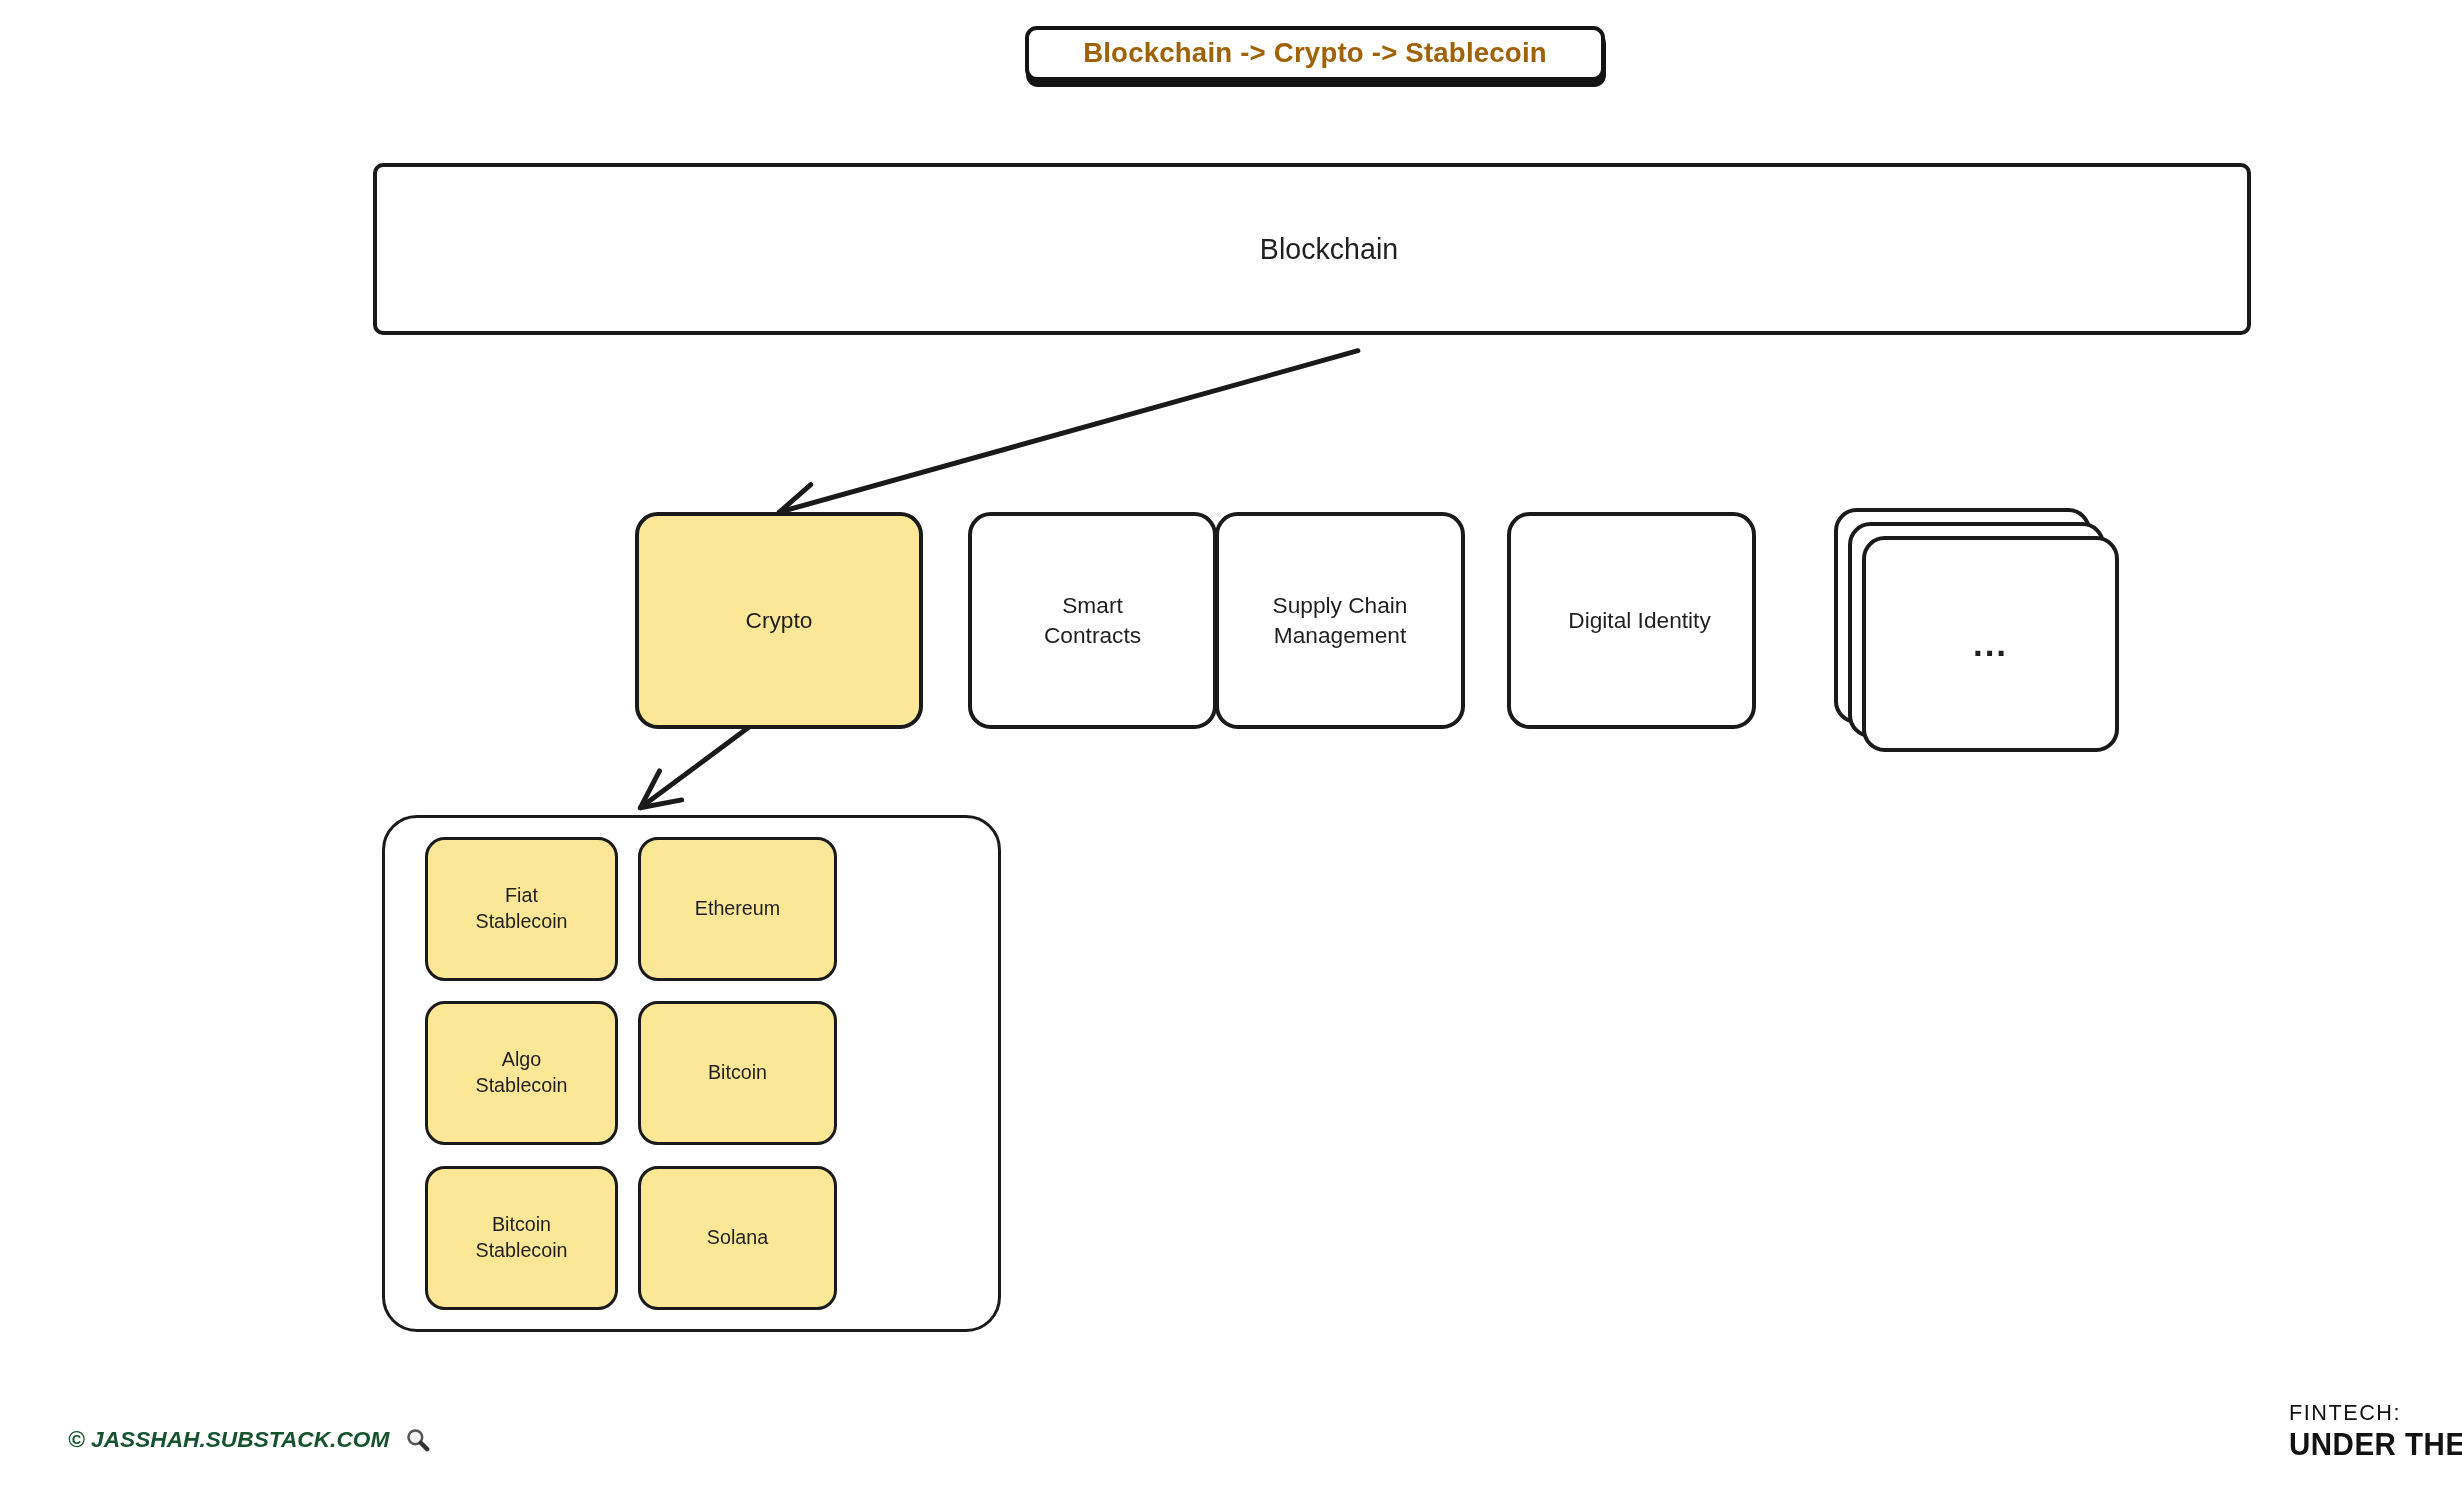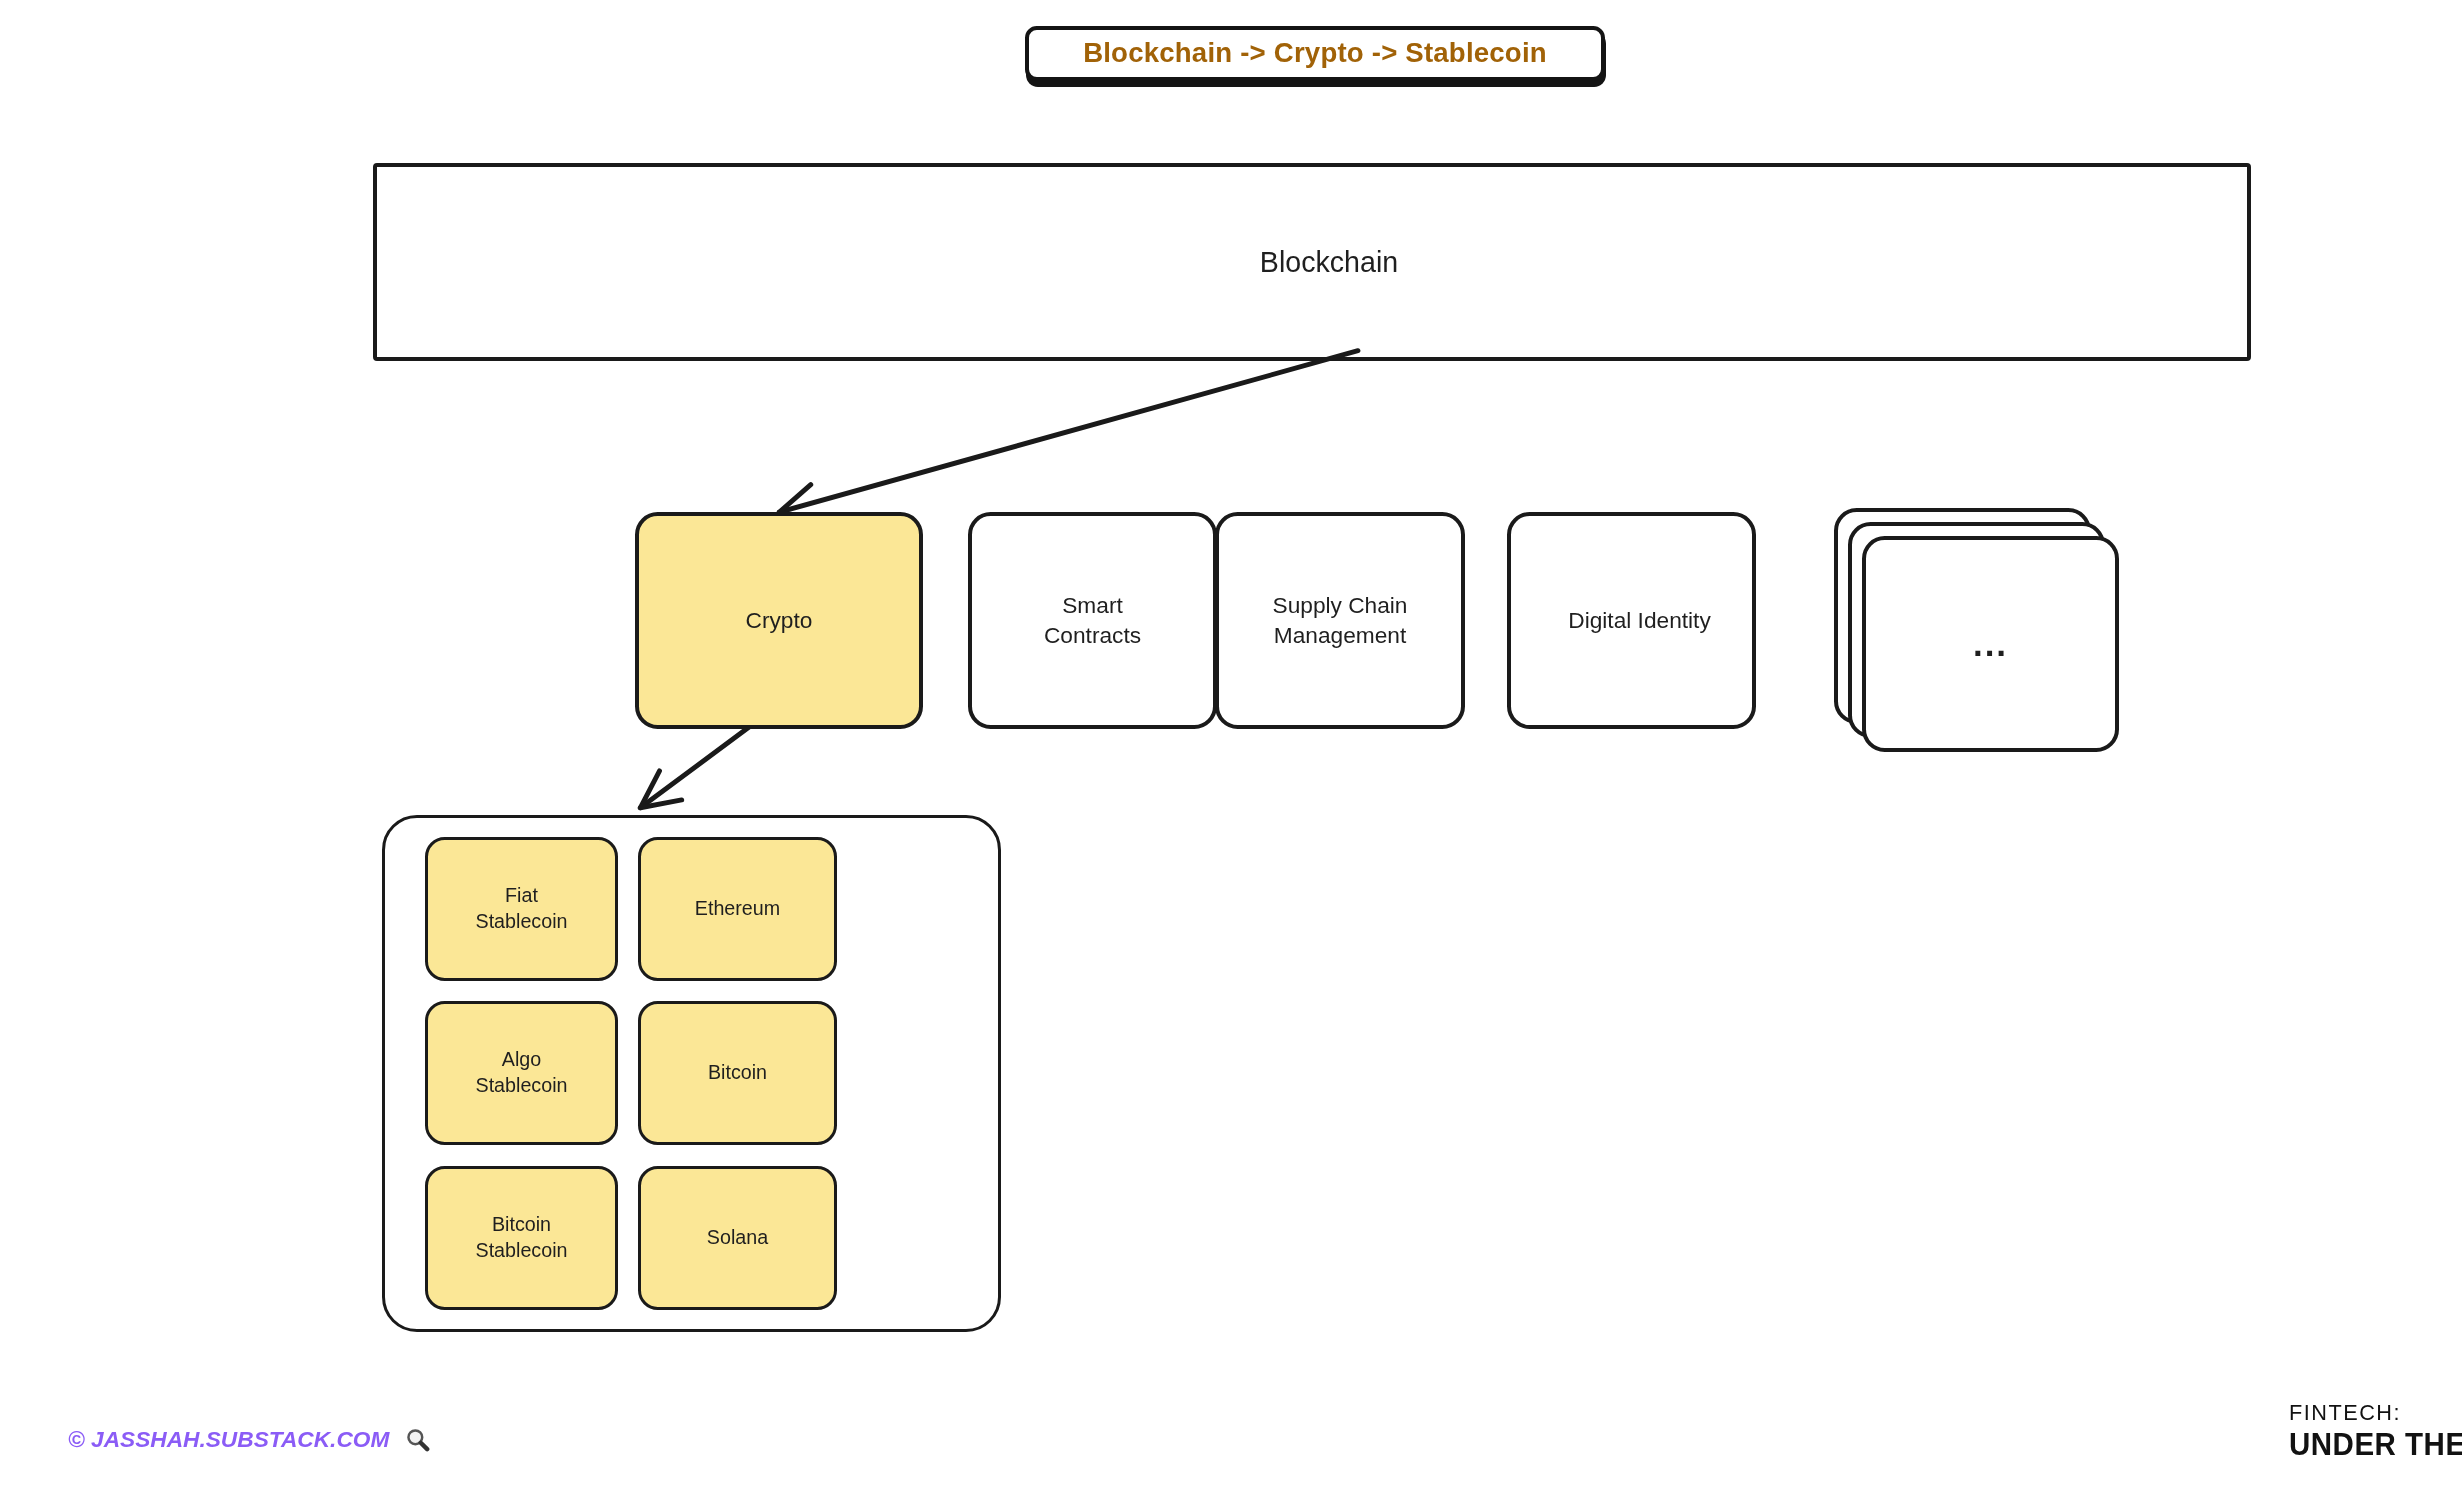--- a/index.html
+++ b/index.html
@@ -17,22 +17,22 @@
   .badge-text { font-size: 27.6px; font-weight: bold; color: #a16207; letter-spacing: 0.2px; }
 
   
   .sketch {
     box-sizing: border-box; background: #ffffff;
     border: 4.4px solid #1a1a1a;
     display: flex; align-items: center; justify-content: center; text-align: center;
     color: #1f1f1f;
   }
   .root-box {
-    position: absolute; left: 373px; top: 163px; width: 1878px; height: 198px;
-    border-radius: 4px; font-size: 28.6px; padding-left: 34px;
+    position: absolute; left: 373px; top: 163px; width: 1878px; height: 172px;
+    border-radius: 10px; font-size: 28.6px; padding-left: 34px;
   }
   .node { position: absolute; top: 512px; height: 217px; border-radius: 22.7px; font-size: 22.7px; line-height: 1.3; }
   .node .lbl { max-width: 163px; display: inline-block; }
   .node-crypto   { left: 635px; width: 288px; background: #FBE796; }
   .node-smart    { left: 968px; width: 249px; }
   .node-supply   { left: 1215px; width: 250px; }
   .node-digital  { left: 1507px; width: 249px; padding-left: 16px; }
 
   .stack-layer { position: absolute; width: 257px; height: 216px; border-radius: 22.7px; }
   .stack-back  { left: 1834px; top: 508px; }
@@ -58,21 +58,21 @@
   .chip.r3 { top: 348px; height: 144px; }
 
   
   .arrows { position: absolute; left: 0; top: 0; width: 2611px; height: 1486px; pointer-events: none; }
   .arrows line, .arrows polyline { stroke: #1a1a1a; stroke-width: 10; fill: none; stroke-linecap: round; stroke-linejoin: round; }
 
   
   .credit {
     position: absolute; left: 68px; top: 1426px;
     display: flex; align-items: center; gap: 16px;
-    font-size: 22.7px; font-weight: bold; font-style: italic; color: #8b5cf6;
+    font-size: 22.7px; font-weight: bold; font-style: italic; color: #14532d;
   }
   .magnifier { width: 25.6px; height: 25.6px; flex: 0 0 auto; }
   .brand { position: absolute; left: 2289px; top: 1402px; color: #121212; line-height: 1.0; }
   .brand-top { font-size: 21.7px; font-weight: 500; letter-spacing: 1.5px; }
   .brand-bottom { font-size: 29.5px; font-weight: 800; letter-spacing: 0.5px; margin-top: 3.9px; transform: scaleY(1.08); transform-origin: left top; }
 </style>
 </head>
 <body>
 
 <div id="canvas">

